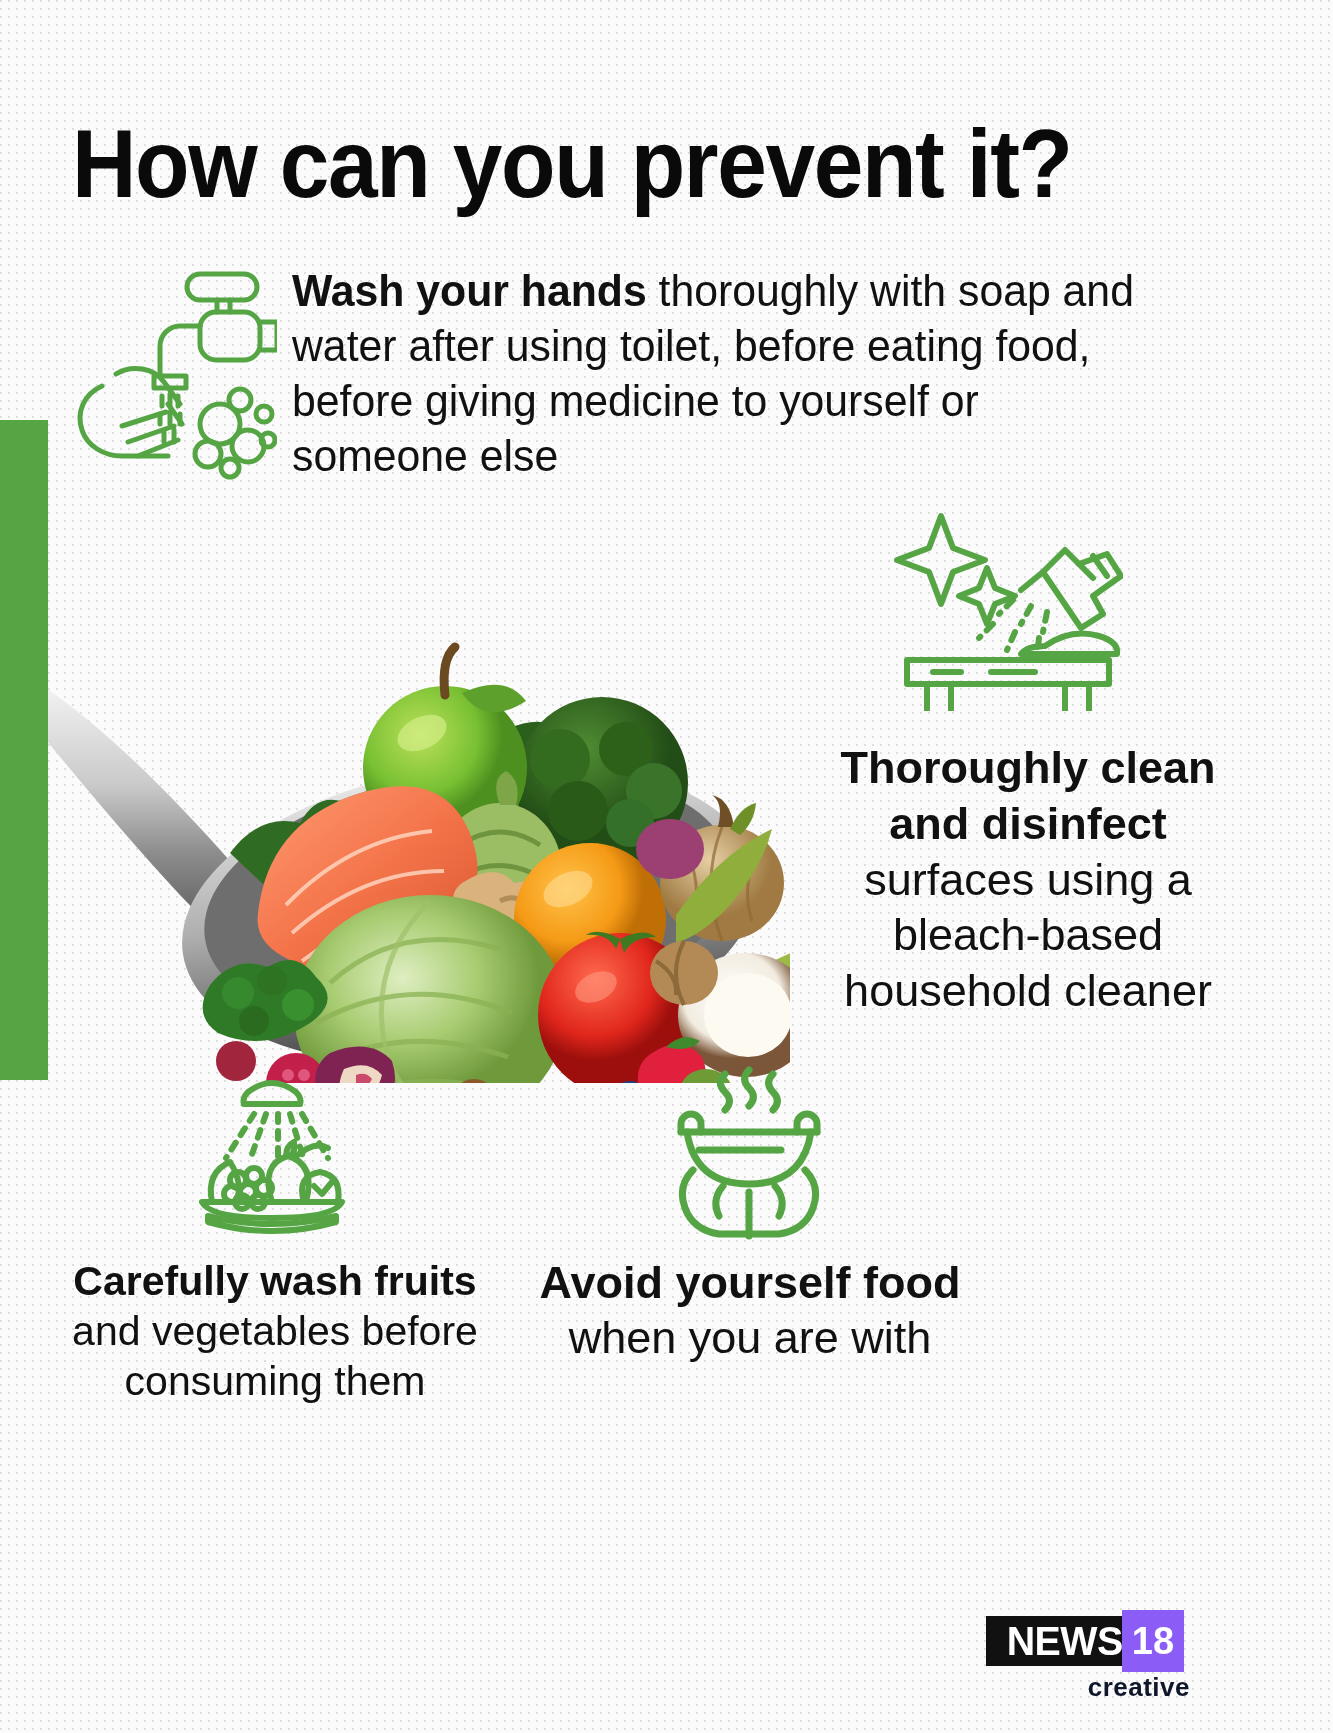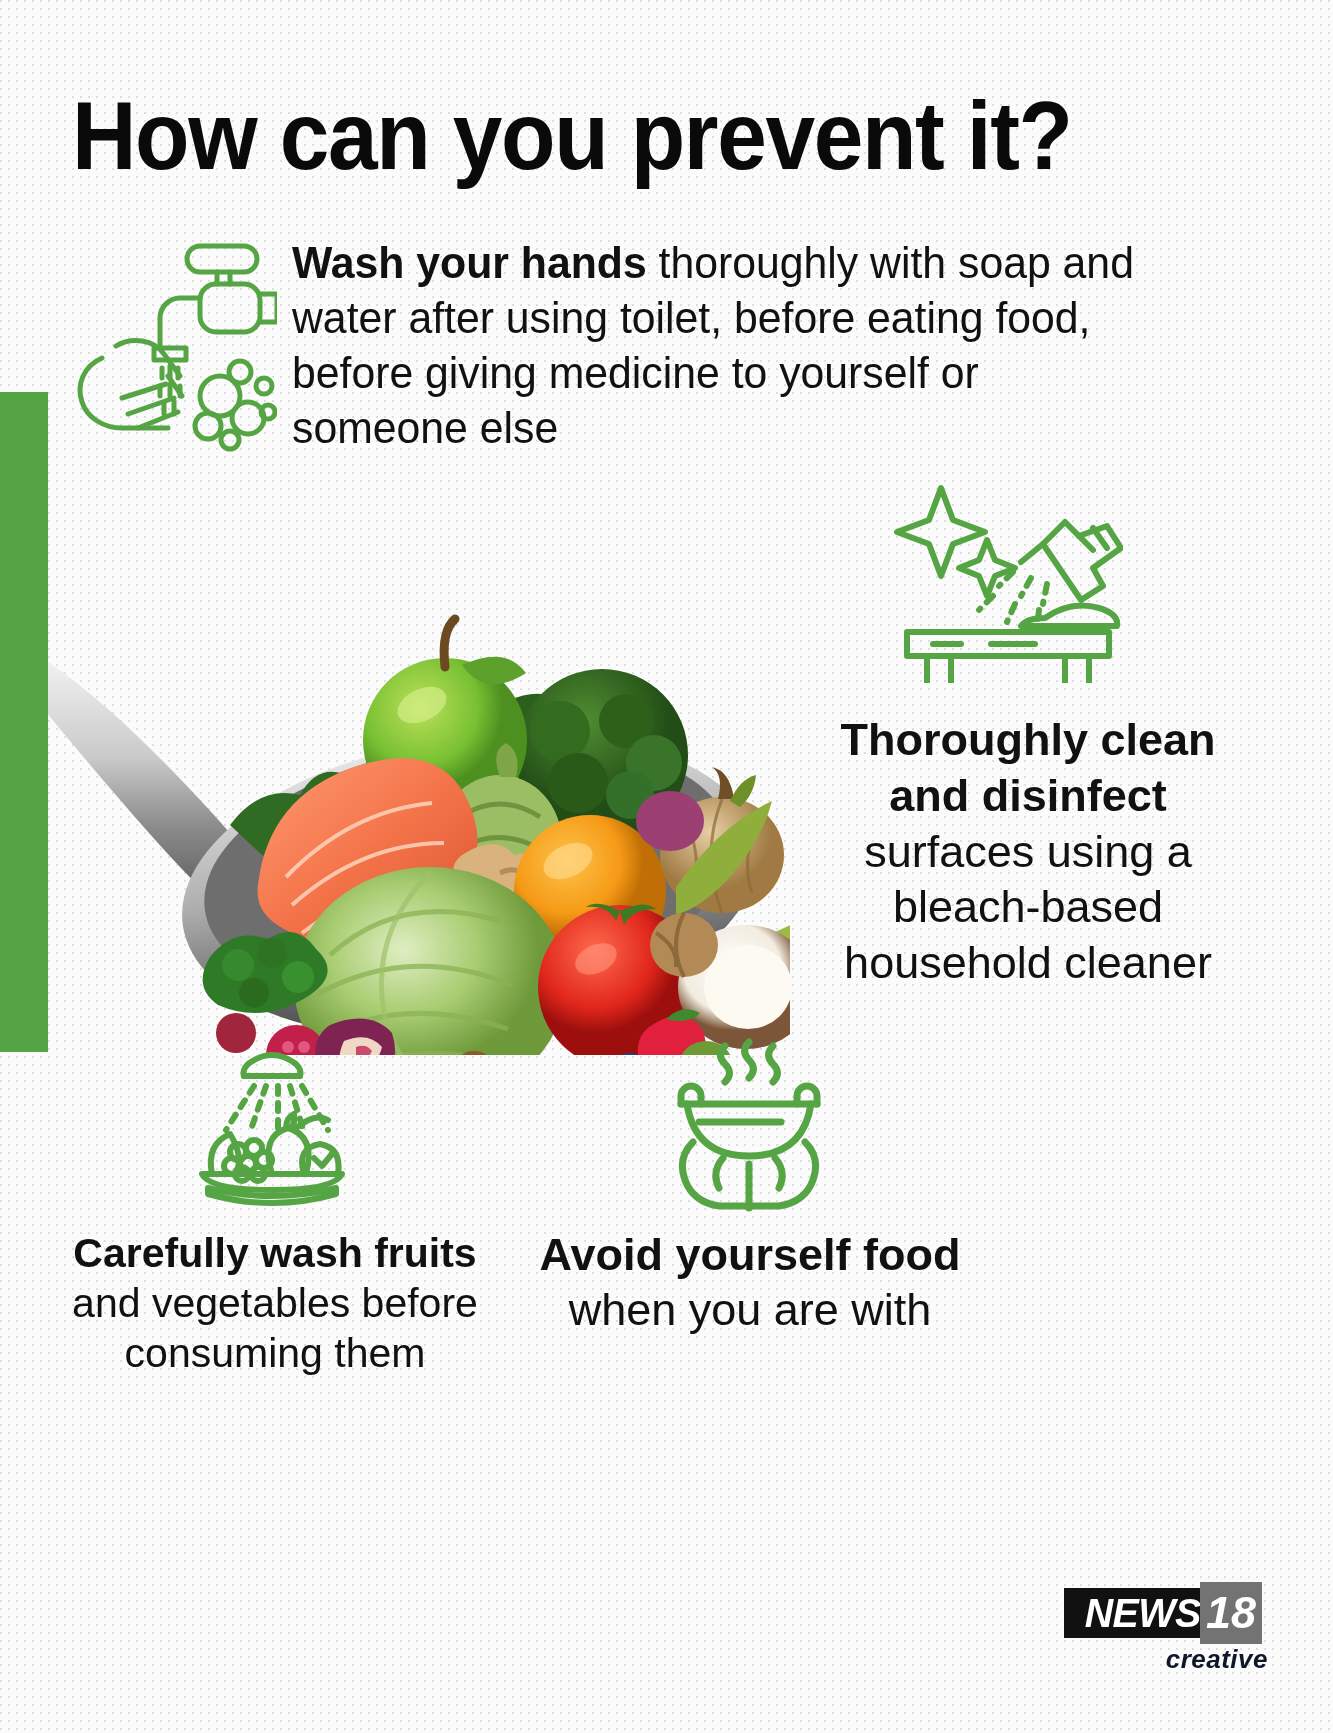--- a/index.html
+++ b/index.html
@@ -11,21 +11,21 @@
   }
   
   #texture{
     position:absolute;inset:0;
     background-image:
       radial-gradient(circle at 1px 1px, rgba(120,120,120,.22) 1px, transparent 1.4px);
     background-size:8px 8px;
     pointer-events:none;
     z-index:0;
   }
-  #stage{position:absolute;inset:0;z-index:2;}
+  #stage{position:absolute;inset:0;z-index:2;margin-top:28px;}
 
   
   .green-bar{
     position:absolute;left:0;top:392px;width:48px;height:660px;
     background:#56a545;z-index:3;
   }
 
   
   .title{
     position:absolute;left:72px;top:88px;width:1180px;
@@ -66,33 +66,33 @@
 
   
   .b4-icon{position:absolute;left:663px;top:1038px;width:172px;height:175px;}
   .b4-text{
     position:absolute;left:530px;top:1228px;width:440px;
     text-align:center;font-size:45px;line-height:1.22;color:#111;
   }
   .b4-text b{font-weight:bold;}
 
   
-  .logo{position:absolute;left:1064px;top:1588px;width:212px;height:92px;font-style:italic;}
+  .logo{position:absolute;left:986px;top:1588px;width:212px;height:92px;}
   .logo-row{position:relative;height:56px;width:212px;}
   .logo-news{
     position:absolute;left:0;top:0;height:50px;width:164px;
     background:#111;color:#fff;
     font-weight:bold;font-size:41px;line-height:50px;
     letter-spacing:-.5px;text-align:center;
     transform:scaleX(.96);transform-origin:left center;
   }
   .logo-18{
     position:absolute;left:136px;top:-6px;width:62px;height:62px;
-    background:#737373;color:#fff;
-    font-weight:bold;font-size:45px;line-height:62px;text-align:center;
+    background:#8b5cf6;color:#fff;
+    font-weight:bold;font-size:38px;line-height:62px;text-align:center;
   }
   .logo-creative{
     position:absolute;right:8px;top:56px;width:204px;
     text-align:right;color:#0f172a;
     font-weight:bold;font-size:26px;letter-spacing:.5px;
   }
   svg{display:block;}
 </style>
 </head>
 <body>

